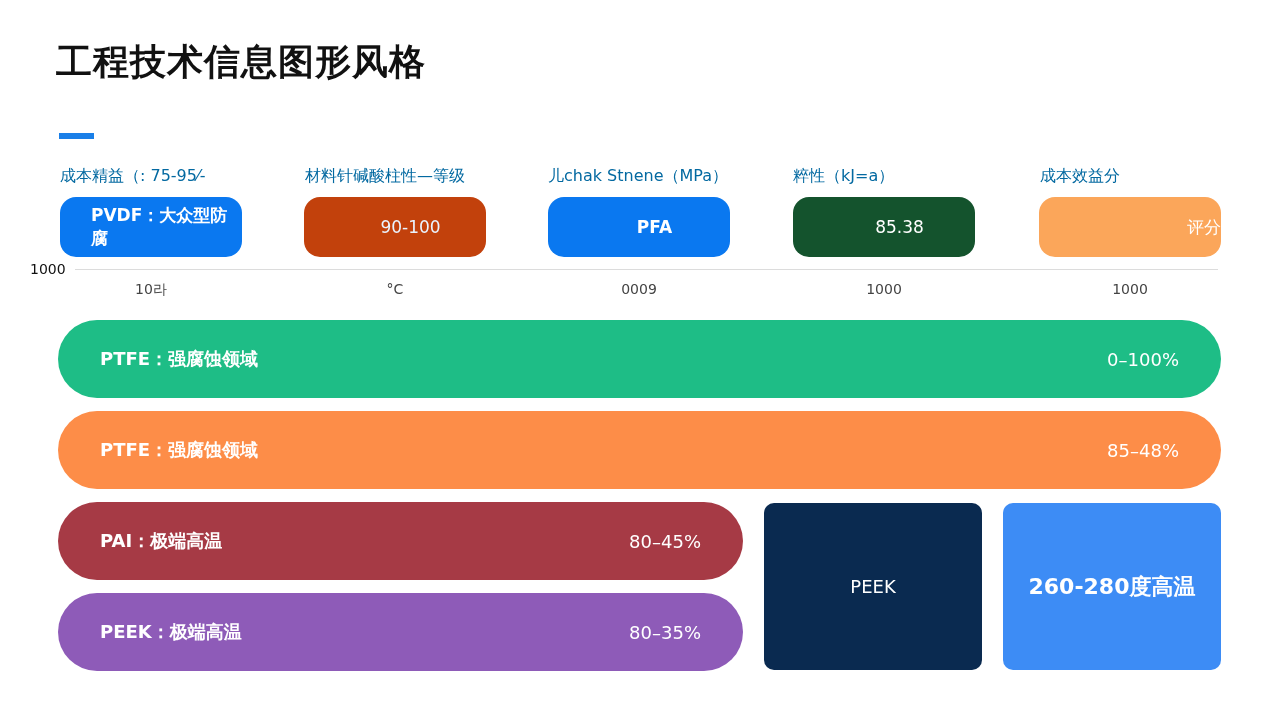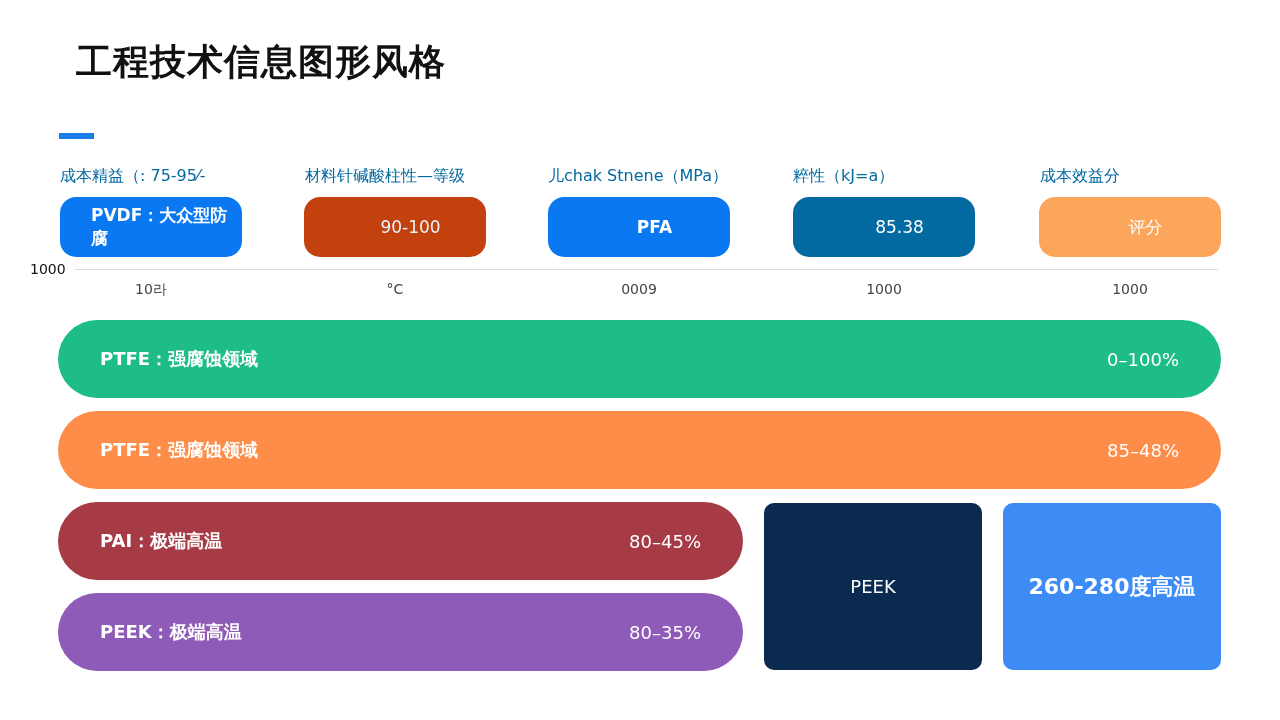--- a/index.html
+++ b/index.html
@@ -1,20 +1,20 @@
 <!DOCTYPE html>
 <html><head>
   <meta charset="utf-8">
   <style>
     * { box-sizing: border-box; margin: 0; padding: 0; }
     html, body { width: 1280px; height: 720px; background: #ffffff; overflow: hidden; }
     body { position: relative; font-family: "DejaVu Sans", "Liberation Sans", sans-serif; color: #111; }
 
     .title {
-      position: absolute; left: 76px; top: 38px;
+      position: absolute; left: 56px; top: 38px;
       font-size: 36px; font-weight: bold; color: #111; letter-spacing: 1px;
     }
     .accent-bar {
       position: absolute; left: 59px; top: 133px; width: 35px; height: 6px;
       background: #1a7fe8;
     }
 
     .col-label {
       position: absolute; top: 166px; font-size: 16px; color: #0369a1; white-space: nowrap;
     }
@@ -65,24 +65,24 @@
 
 <div class="pill-top" style="left:60px;background:#0a78f0;font-weight:bold;">
     <span>PVDF：大众型防腐</span>
   </div>
 <div class="pill-top" style="left:304px;background:#c2410c;color:#eaf4ff;">
     <span>90-100</span>
   </div>
 <div class="pill-top" style="left:548px;background:#0a78f0;font-weight:bold;">
     <span>PFA</span>
   </div>
-<div class="pill-top" style="left:793px;background:#0369a1;">
+<div class="pill-top" style="left:793px;background:#14532d;">
     <span>85.38</span>
   </div>
-<div class="pill-top" style="left:1039px;background:#fba65a;">
+<div class="pill-top" style="left:1039px;background:#fba65a;justify-content:flex-end;">
     <span>评分</span>
   </div>
 
 <div class="axis-left">1000</div>
 <div class="axis-line"></div>
 <div class="tick" style="left:60px;">10라</div>
 <div class="tick" style="left:304px;">°C</div>
 <div class="tick" style="left:548px;">0009</div>
 <div class="tick" style="left:793px;">1000</div>
 <div class="tick" style="left:1039px;">1000</div>

